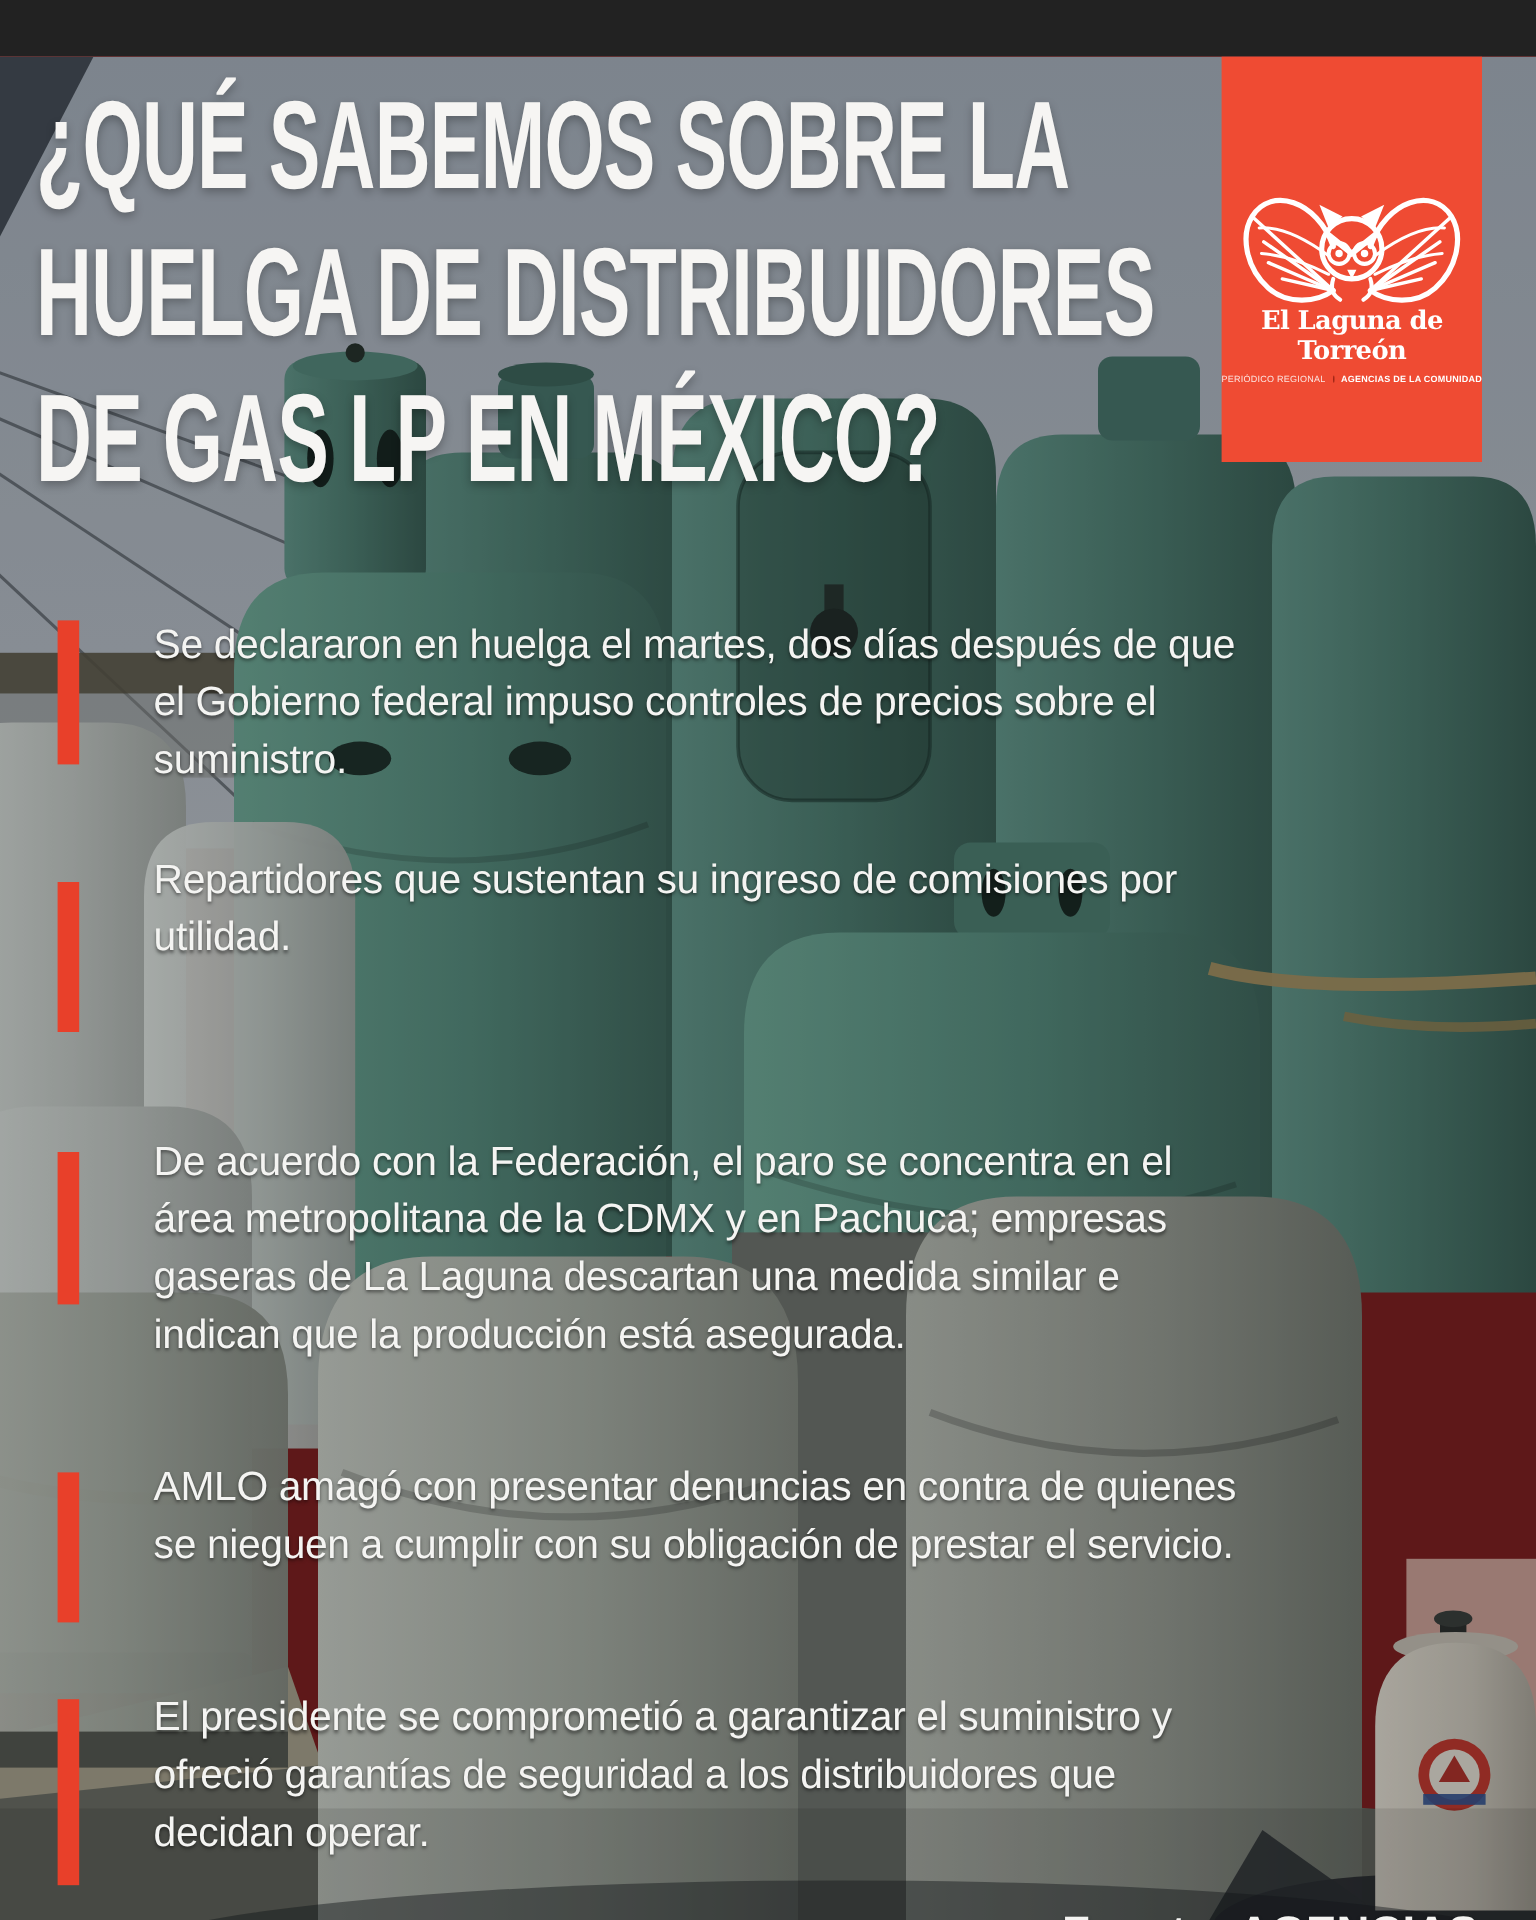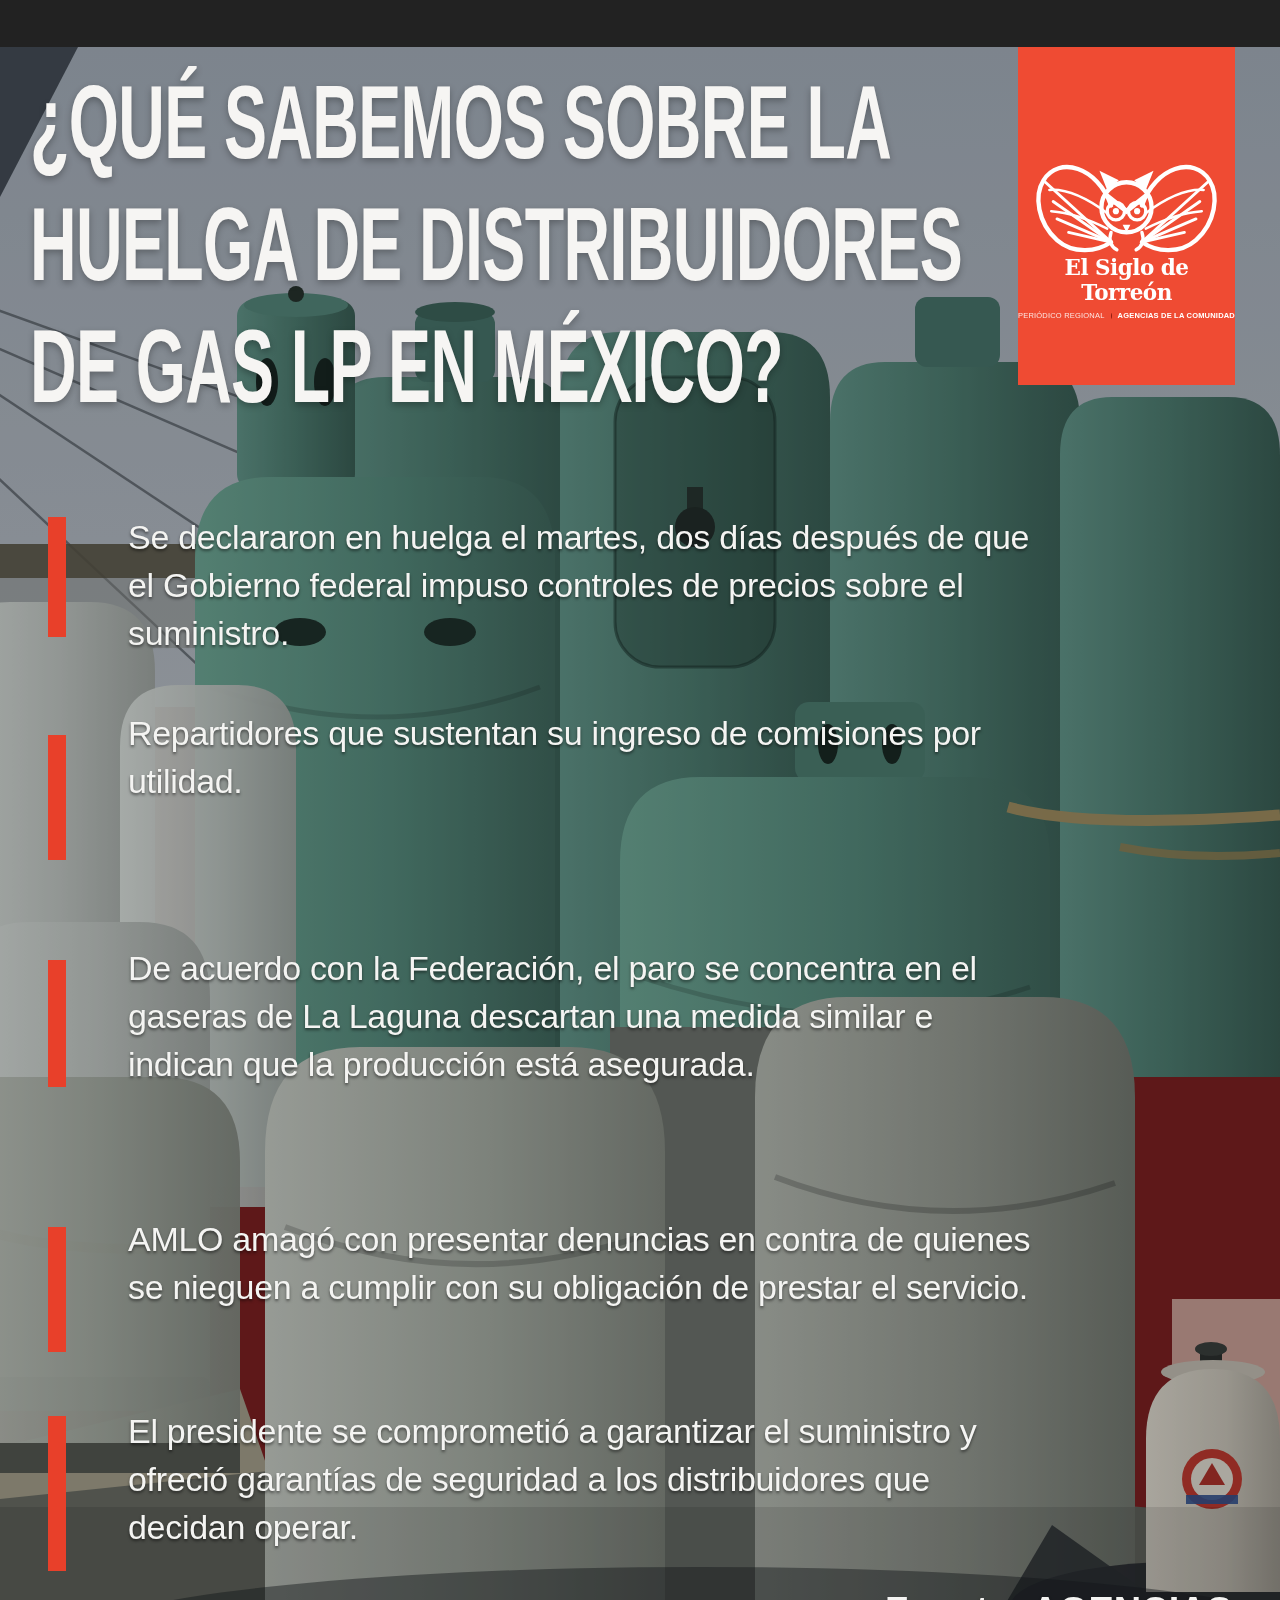--- a/index.html
+++ b/index.html
@@ -219,21 +219,21 @@
         <path d="M80,50 L100,66 L120,50" stroke-width="5"></path>
         <circle cx="89" cy="66" r="9" stroke-width="3.5"></circle>
         <circle cx="89" cy="66" r="3.2" fill="#fff" stroke="none"></circle>
         <circle cx="111" cy="66" r="9" stroke-width="3.5"></circle>
         <circle cx="111" cy="66" r="3.2" fill="#fff" stroke="none"></circle>
         <path d="M96,80 L100,88 L104,80 Z" fill="#fff" stroke="none"></path>
         <path d="M84,88 Q80,100 90,106" stroke-width="3.5"></path>
         <path d="M116,88 Q120,100 110,106" stroke-width="3.5"></path>
       </g>
     </svg>
-    <div class="logo-name">El Siglo de Torreón</div>
+    <div class="logo-name">El Laguna de Torreón</div>
     <div class="logo-tags">
       <span class="tag-left">PERIÓDICO REGIONAL</span>
       <span class="tag-dot"></span>
       <span class="tag-right">AGENCIAS DE LA COMUNIDAD</span>
     </div>
   </div>
 
   <div class="bar" style="top:470px;height:120px"></div>
   <div class="bar" style="top:688px;height:125px"></div>
   <div class="bar" style="top:913px;height:127px"></div>
@@ -246,20 +246,21 @@
     <span class="pl">suministro.</span>
   </section>
 
   <section class="para" style="top:662px">
     <span class="pl">Repartidores que sustentan su ingreso de comisiones por</span>
     <span class="pl">utilidad.</span>
   </section>
 
   <section class="para" style="top:897px">
     <span class="pl">De acuerdo con la Federación, el paro se concentra en el</span>
+    <span class="pl">área metropolitana de la CDMX y en Pachuca; empresas</span>
     <span class="pl">gaseras de La Laguna descartan una medida similar e</span>
     <span class="pl">indican que la producción está asegurada.</span>
   </section>
 
   <section class="para" style="top:1168px">
     <span class="pl">AMLO amagó con presentar denuncias en contra de quienes</span>
     <span class="pl">se nieguen a cumplir con su obligación de prestar el servicio.</span>
   </section>
 
   <section class="para" style="top:1360px">

